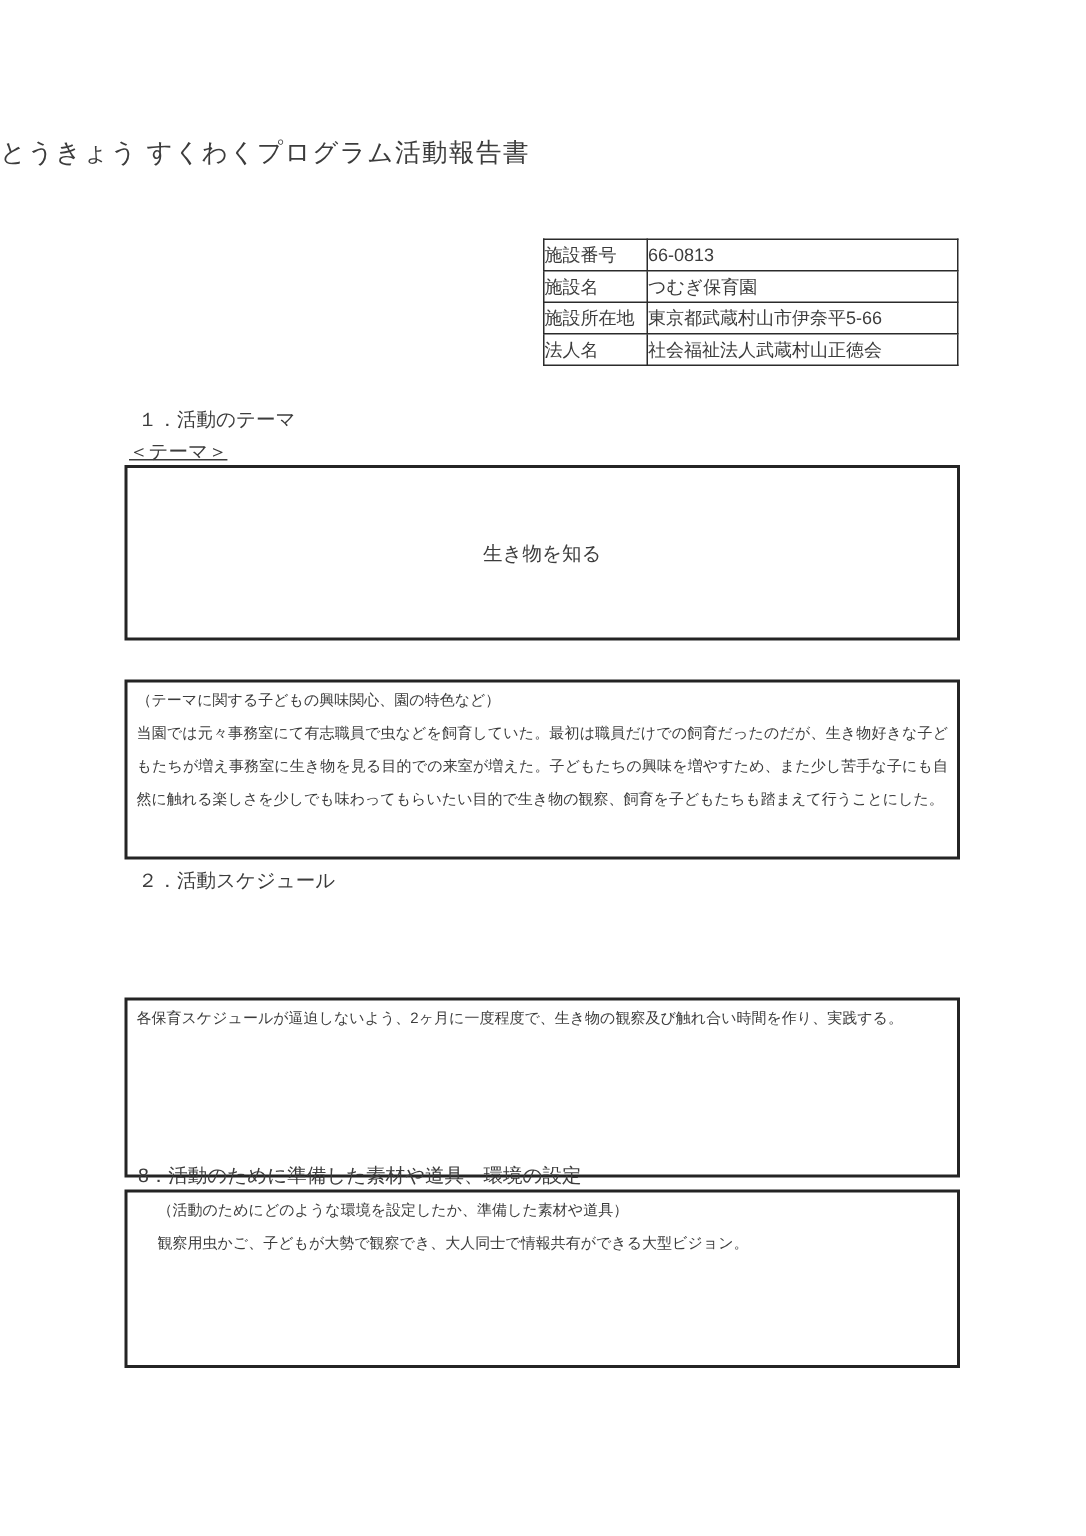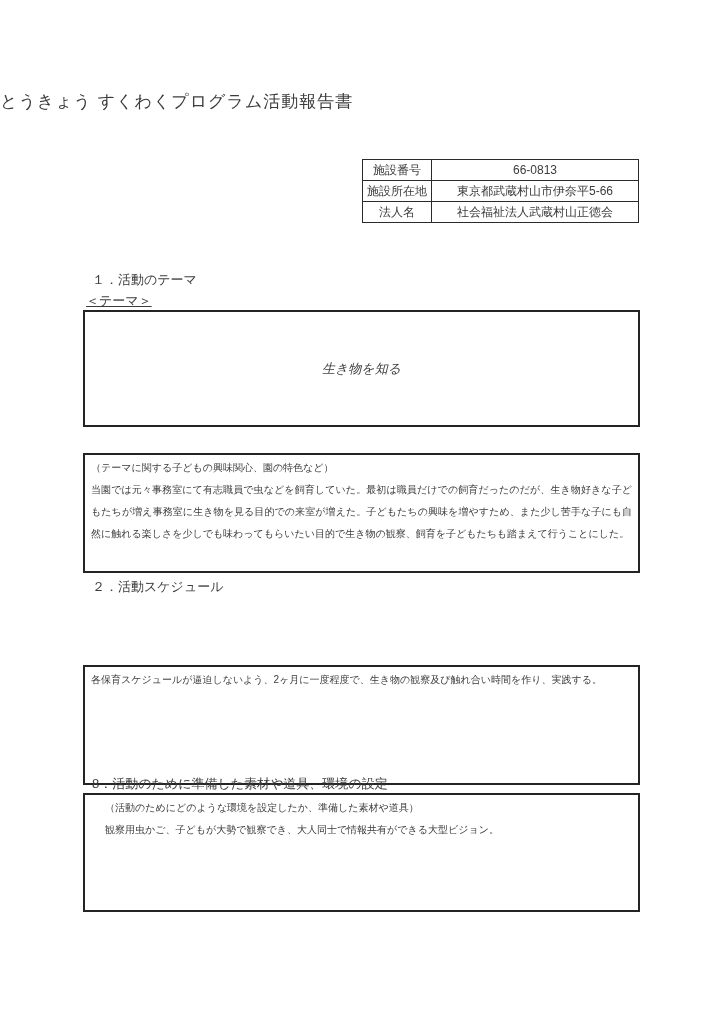--- a/index.html
+++ b/index.html
@@ -34,21 +34,20 @@
   table.facility-table {
     position: absolute;
     top: 159px;
     left: 362px;
     border-collapse: collapse;
     table-layout: fixed;
   }
   table.facility-table td {
     border: 1.6px solid #2b2b2b;
     font-size: 12px;
-    text-align: center;
     vertical-align: middle;
     padding: 0;
     height: 20px;
     color: #3c3c3c;
   }
   td.cell-label { width: 68px; }
   td.cell-value { width: 206px; }
 
   .sec-heading {
     position: absolute;
@@ -76,40 +75,43 @@
     line-height: 22px;
     color: #3c3c3c;
   }
   .box-theme {
     top: 310px;
     height: 117px;
     display: flex;
     align-items: center;
     justify-content: center;
     font-size: 13px;
-    font-style: italic;
   }
   .box-reason  { top: 453px; height: 120px; padding: 2px 6px; }
   .box-schedule{ top: 665px; height: 120px; padding: 2px 6px; }
   .box-materials{ top: 793px; height: 119px; padding: 2px 20px; }
   .hint-line { display: block; }
   .body-text { display: block; text-align: justify; }
 </style>
 </head>
 <body>
 
 <div class="page">
 
   <div class="doc-title">とうきょう すくわくプログラム活動報告書</div>
 
   <table class="facility-table">
     <tbody>
       <tr>
         <td class="cell-label">施設番号</td>
         <td class="cell-value">66-0813</td>
+      </tr>
+      <tr>
+        <td class="cell-label">施設名</td>
+        <td class="cell-value">つむぎ保育園</td>
       </tr>
       <tr>
         <td class="cell-label">施設所在地</td>
         <td class="cell-value">東京都武蔵村山市伊奈平5-66</td>
       </tr>
       <tr>
         <td class="cell-label">法人名</td>
         <td class="cell-value">社会福祉法人武蔵村山正徳会</td>
       </tr>
     </tbody>

